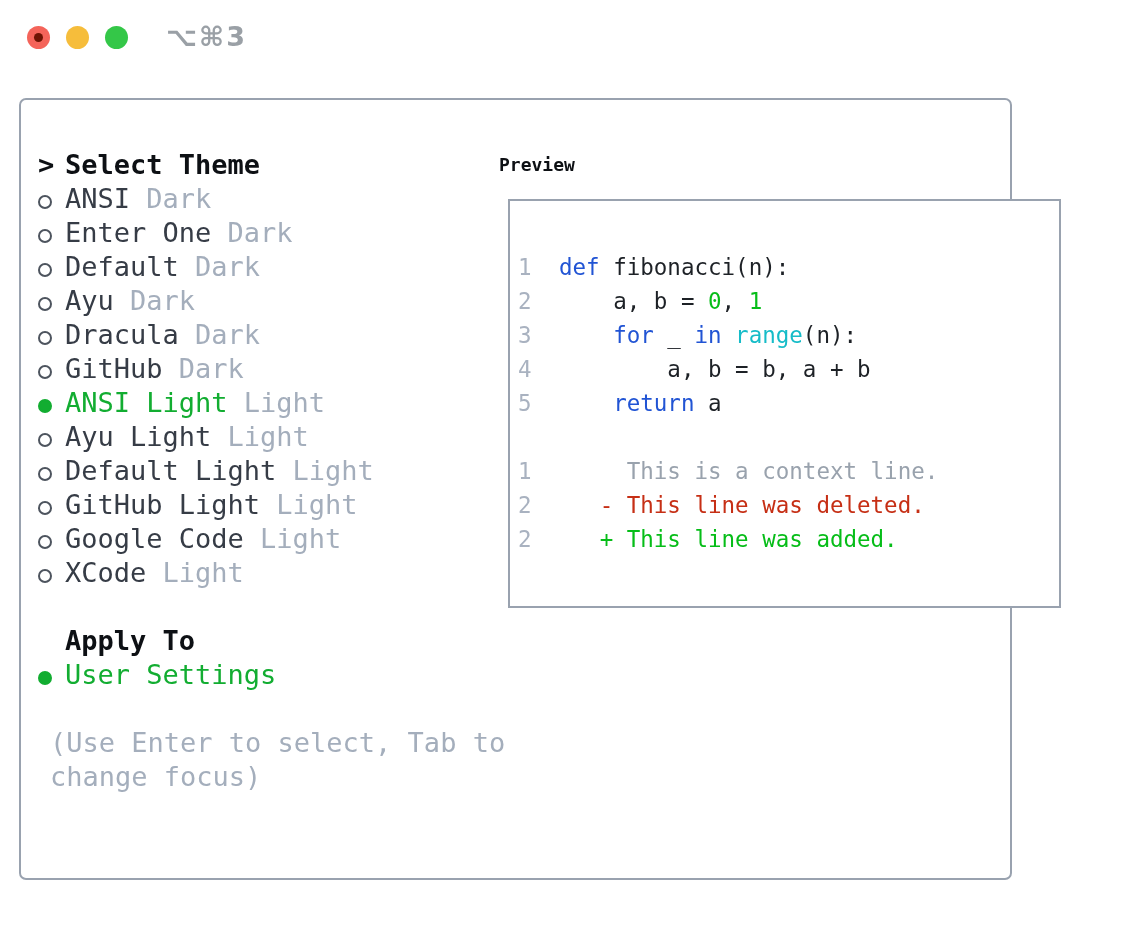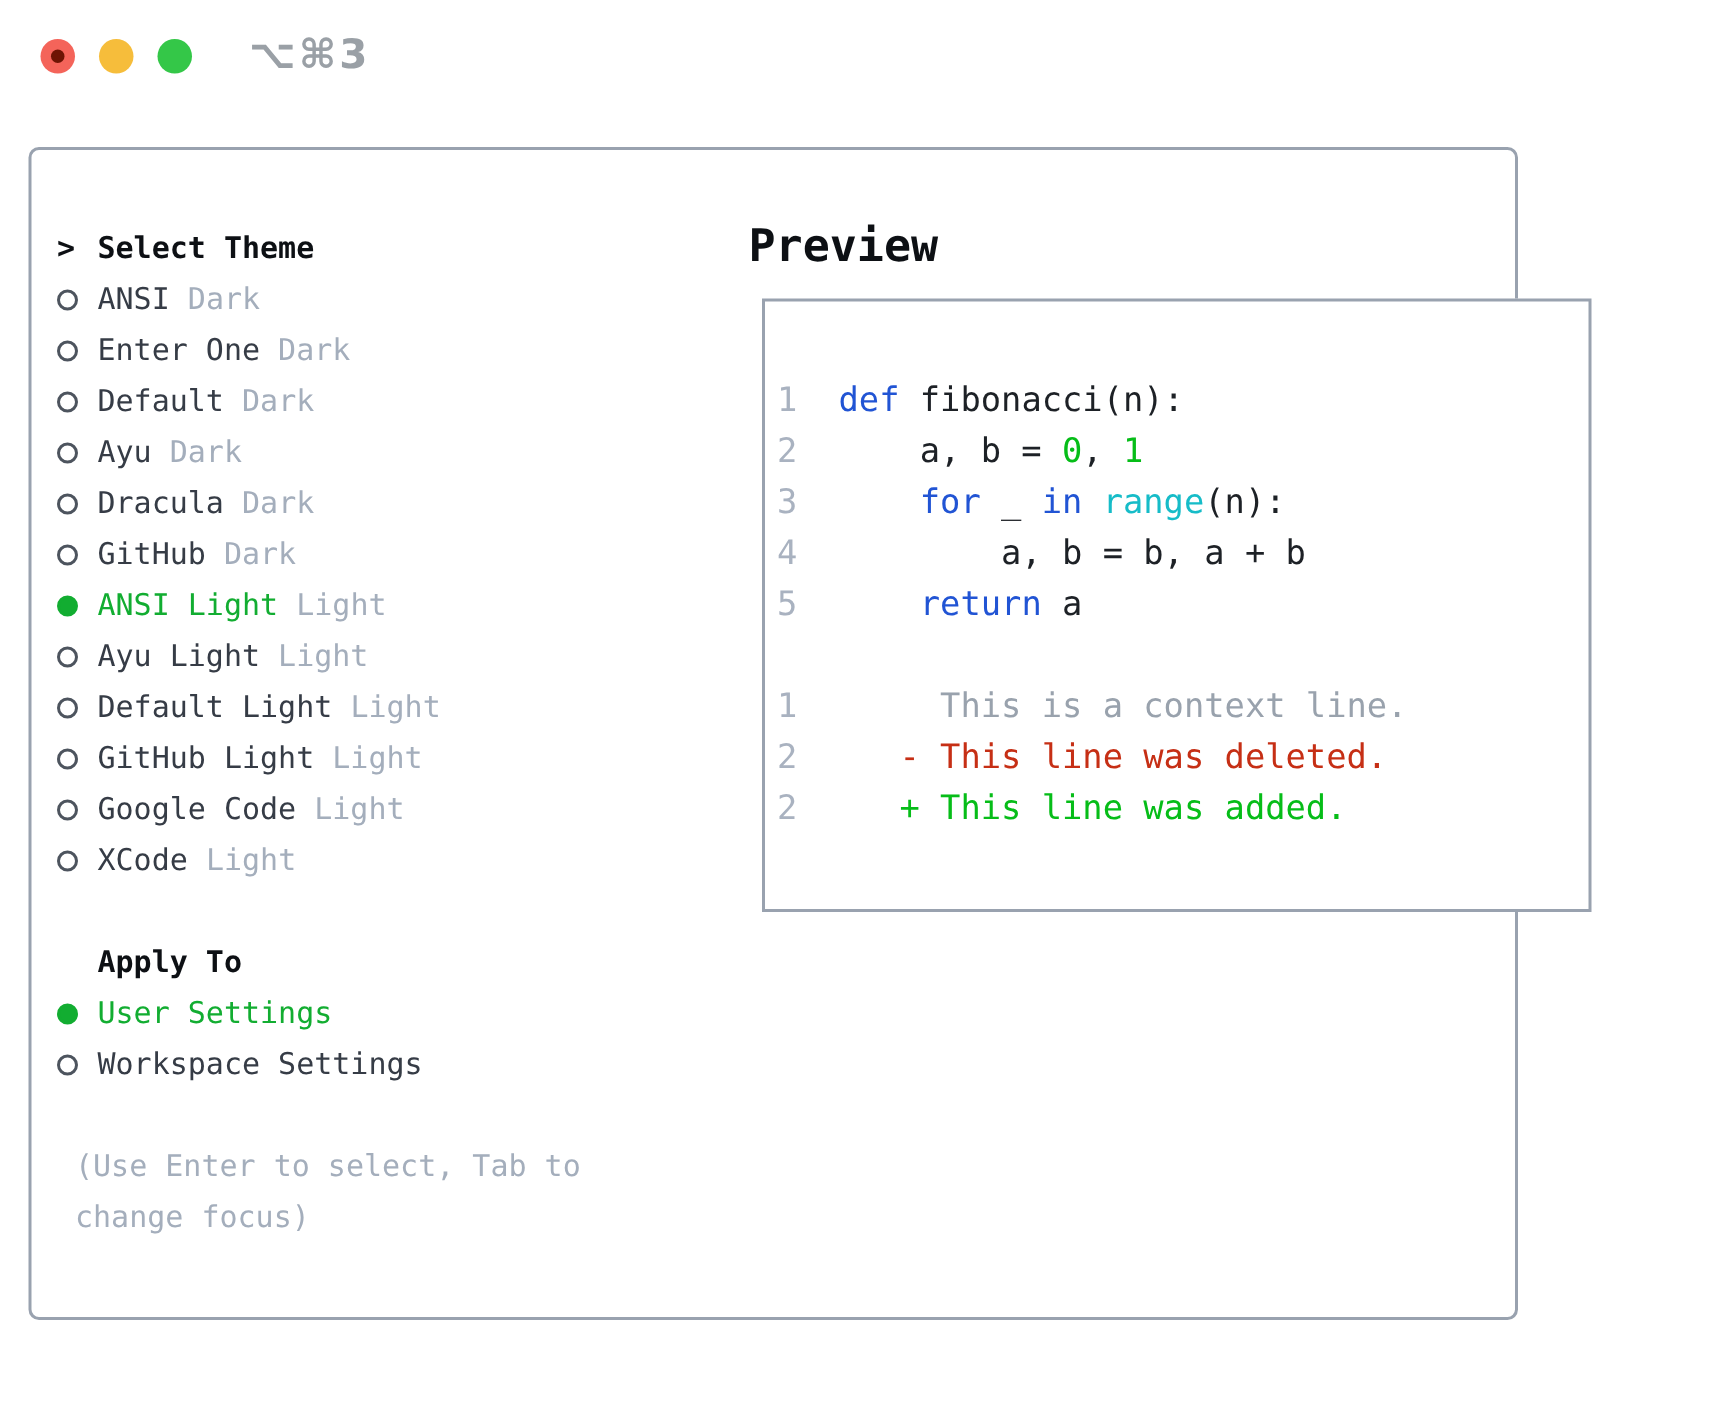--- a/index.html
+++ b/index.html
@@ -18,38 +18,38 @@
   .win-title{
     position:absolute;left:166px;top:21px;font-family:"DejaVu Sans","Liberation Sans",sans-serif;
     font-size:27px;font-weight:600;color:var(--title_gray);letter-spacing:2px;
   }
   
   .frame{
     position:absolute;left:19px;top:98px;width:993px;height:782px;
     border:2px solid var(--border);border-radius:7px;background:#fff;box-sizing:border-box;
   }
   
-  .left-col{position:absolute;left:17px;top:48px;font-size:20px;color:var(--text);}
+  .left-col{position:absolute;left:17px;top:48px;font-size:27px;color:var(--text);}
   .row{height:34px;line-height:34px;white-space:pre;}
   .bcell{display:inline-block;width:27px;}
   .circle{
     display:inline-block;width:14px;height:14px;border:2.5px solid var(--ring);
     border-radius:50%;box-sizing:border-box;vertical-align:-1px;
   }
   .circle.filled{background:var(--green);border-color:var(--green);}
   .hdr{font-weight:bold;color:var(--heading);}
   .t-name{color:var(--text);}
   .t-name.sel{color:var(--green);text-align:center;}
   .t-var{color:var(--muted);}
   .spacer{height:34px;}
   .help .row{color:var(--muted);margin-left:12px;}
   
   .preview-label{
     position:absolute;left:478px;top:48px;height:34px;line-height:34px;
-    font-size:30px;font-weight:bold;color:var(--heading);
+    font-size:18px;font-weight:bold;color:var(--heading);
   }
   .preview-box{
     position:absolute;left:487px;top:99px;width:553px;height:409px;
     border:2px solid var(--border);box-sizing:border-box;
     padding:49px 0 0 8px;background:#fff;
   }
   .cline{height:34px;line-height:34px;white-space:pre;font-size:22.5px;color:var(--code_text);}
   .ln{color:var(--ln);display:inline-block;width:14px;margin-right:27px;}
   .tok-kw{color:var(--blue);}
   .tok-bi{color:var(--cyan);}
@@ -86,21 +86,20 @@
         <div class="row"><span class="bcell"><span class="circle"></span></span><span class="t-name">GitHub Light</span><span class="t-var"> Light</span></div>
         <div class="row"><span class="bcell"><span class="circle"></span></span><span class="t-name">Google Code</span><span class="t-var"> Light</span></div>
         <div class="row"><span class="bcell"><span class="circle"></span></span><span class="t-name">XCode</span><span class="t-var"> Light</span></div>
       </div>
 
     <div class="spacer"></div>
 
     <div id="apply-list">
       <div class="row hdr"><span class="bcell"> </span><span>Apply To</span></div>
     <div class="row"><span class="bcell"><span class="circle filled"></span></span><span class="t-name sel">User Settings</span></div>
-        <div class="row"><span class="bcell"><span class="circle"></span></span><span class="t-name">Workspace Settings</span></div>
       </div>
 
     <div class="spacer"></div>
 
     <div class="help">
       <div class="row">(Use Enter to select, Tab to</div>
       <div class="row">change focus)</div>
     </div>
   </div>
 

